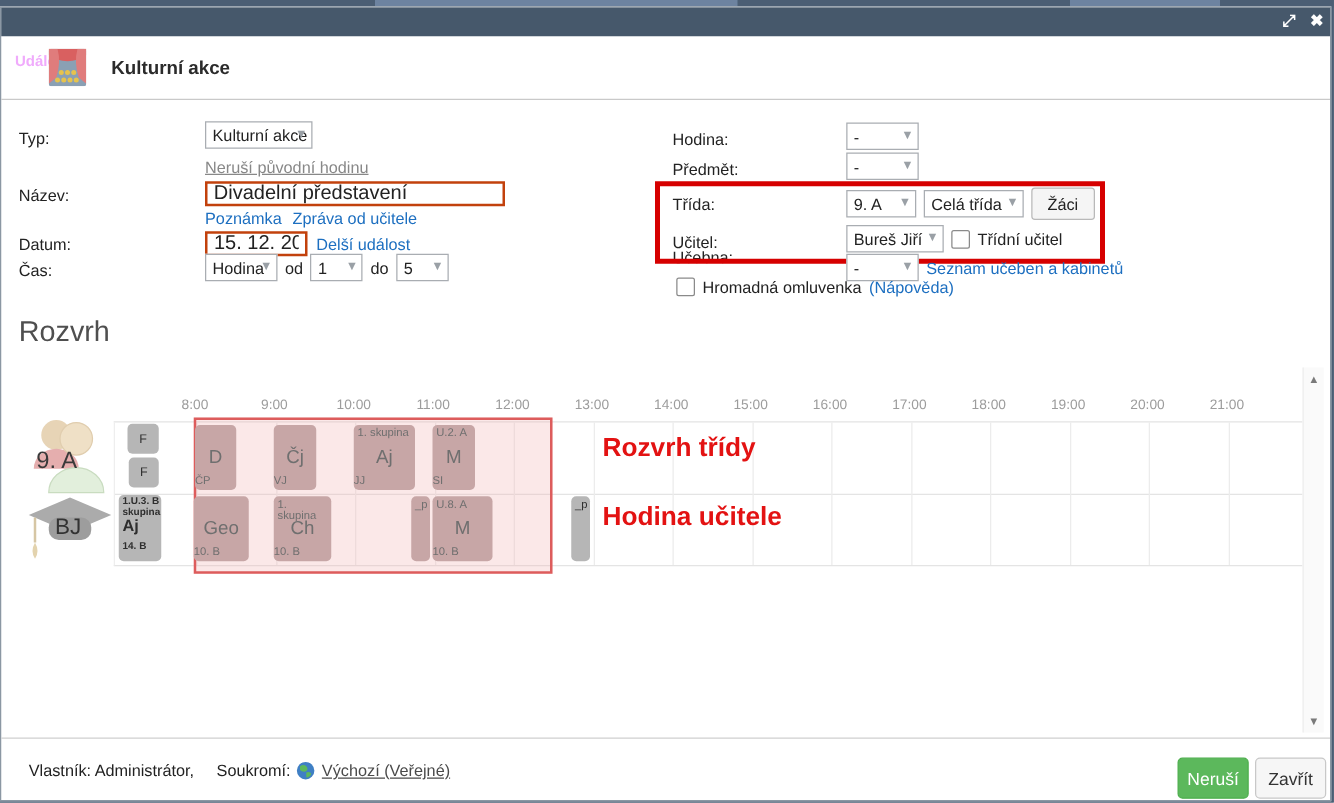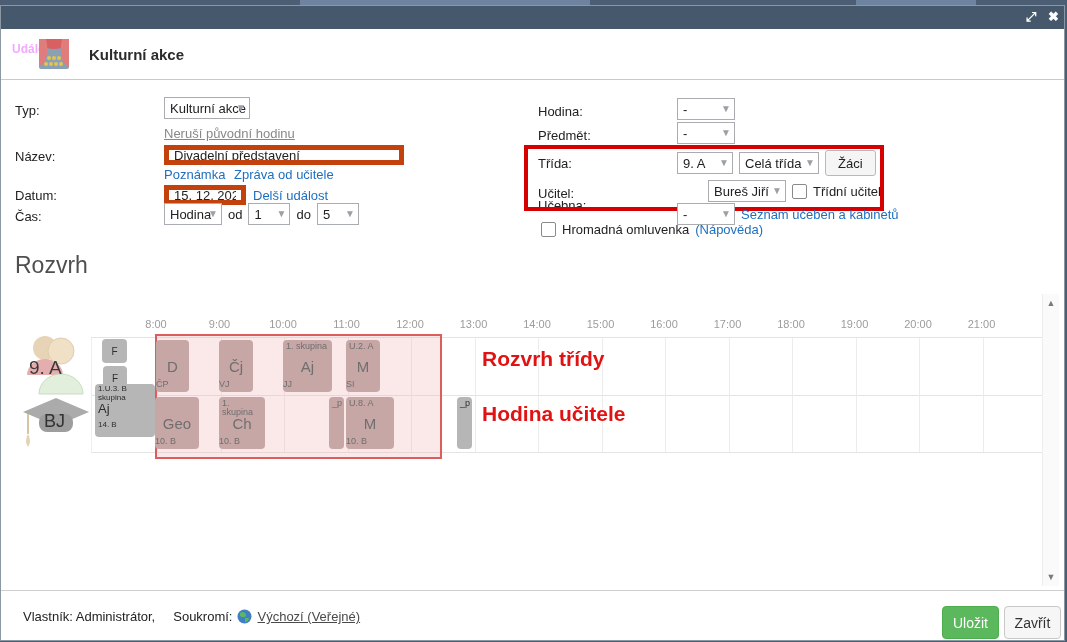--- a/index.html
+++ b/index.html
@@ -17,22 +17,22 @@
   .hdr-icon{position:absolute;left:38px;top:33px;width:30px;height:30px;}
   .hdr-title{position:absolute;left:88px;top:40px;font-size:15px;font-weight:bold;color:#2b2b2b;}
   .hdr-sep{position:absolute;left:0;top:73px;width:100%;border-top:1px solid #c9c9c9;}
   .foot-sep{position:absolute;left:0;top:584px;width:100%;border-top:1px solid #cfcfcf;}
   
   .lbl{position:absolute;color:#222;}
   .row{position:absolute;display:flex;align-items:center;gap:6px;z-index:2;}
   .sel{position:relative;display:inline-flex;align-items:center;height:22px;background:#fff;
        border:1px solid #a9adb2;box-sizing:border-box;padding:0 16px 0 5px;white-space:nowrap;}
   .sel .arr{position:absolute;right:3px;top:4px;color:#9aa0a6;font-size:10px;}
-  .inp{height:20px;border:5px solid #c2410c;box-sizing:border-box;font-family:"Liberation Sans",sans-serif;
-       font-size:13px;padding:0 5px;color:#222;background:#fff;}
+  .inp{height:20px;border:2px solid #c2410c;box-sizing:border-box;font-family:"Liberation Sans",sans-serif;
+       font-size:16px;padding:0 5px;color:#222;background:#fff;}
   .link{color:#1d6fc0;cursor:pointer;text-decoration:none;}
   .link-gray{color:#888;text-decoration:underline;cursor:pointer;}
   .link-dark{color:#4a4a4a;text-decoration:underline;cursor:pointer;text-align:center;}
   .chk{display:inline-block;width:13px;height:13px;border:1px solid #8a8a8a;border-radius:2px;background:#fff;}
   .btn-light{display:inline-flex;align-items:center;justify-content:center;height:24px;padding:0 12px;
        background:#f5f5f5;border:1px solid #b9b9b9;border-radius:3px;color:#222;cursor:pointer;}
   .red-form-box{position:absolute;left:523px;top:139px;width:352px;height:58px;
        border:4px solid #d60000;z-index:1;}
   
   .rz-heading{position:absolute;left:14px;top:246px;font-size:23px;color:#4f4f4f;}
@@ -163,21 +163,21 @@
           <span class="arr">▼</span>
       </span>
       <span class="sel" style="width:80px;">
         <span>Celá třída</span>
           <span class="arr">▼</span>
       </span>
       <span class="btn-light">Žáci</span>
     </div>
 
     <span class="lbl" style="left:537px;top:180px;z-index:2;">Učitel:</span>
-    <div class="row" style="left:707px;top:174px;">
+    <div class="row" style="left:676px;top:174px;">
       <span class="sel" style="width:78px;">
         <span>Bureš Jiří</span>
           <span class="arr">▼</span>
       </span>
       <span class="chk"></span>
       <span>Třídní učitel</span>
     </div>
 
     <span class="lbl" style="left:537px;top:192px;">Učebna:</span>
     <div class="row" style="left:676px;top:197px;">
@@ -258,21 +258,21 @@
         <div class="tt-block hl" style="left: 191px; top: 2px; width: 49px; height: 52px;">
           <div class="b-top">1. skupina</div>
           <div class="b-subj">Aj</div>
           <div class="b-bot">JJ</div>
         </div>
         <div class="tt-block hl" style="left: 254px; top: 2px; width: 34px; height: 52px;">
           <div class="b-top">U.2. A</div>
           <div class="b-subj">M</div>
           <div class="b-bot">SI</div>
         </div>
-        <div class="tt-block gray" style="left: 3px; top: 46px; width: 60px; height: 53px;">
+        <div class="tt-block gray" style="left: 3px; top: 58px; width: 34px; height: 53px; font-weight: bold;">
           <div class="pre-line">1.U.3. B</div>
           <div class="pre-line">skupina</div>
           <div class="pre-line big">Aj</div>
           <div class="pre-line" style="margin-top: 4px;">14. B</div>
         </div>
         <div class="tt-block hl" style="left: 63px; top: 59px; width: 44px; height: 52px;">
           <div class="b-subj">Geo</div>
           <div class="b-bot">10. B</div>
         </div>
         <div class="tt-block hl" style="left: 127px; top: 59px; width: 46px; height: 52px;">
@@ -304,18 +304,18 @@
       <span>Vlastník: Administrátor,</span>
       <span style="width:8px;"></span>
       <span>Soukromí:</span>
       <svg width="15" height="15" viewBox="0 0 15 15">
         <circle cx="7.5" cy="7.5" r="7" fill="#3f7fc4"></circle>
         <path d="M3 4 q3 -2 5 0 q2 2 0 4 q-3 1 -5 -1 z" fill="#5cb85c"></path>
         <path d="M8 9 q3 -1 4 1 q-1 3 -4 3 z" fill="#5cb85c"></path>
       </svg>
       <span class="link-dark">Výchozí (Veřejné)</span>
     </div>
-    <div class="btn-save">Uložit</div>
+    <div class="btn-save">Neruší</div>
     <div class="btn-close">Zavřít</div>
   </div>
 <div class="annot" style="top: 347px;">Rozvrh třídy</div>
     <div class="annot" style="top: 402px;">Hodina učitele</div>
   </div>
 
 </body></html>

